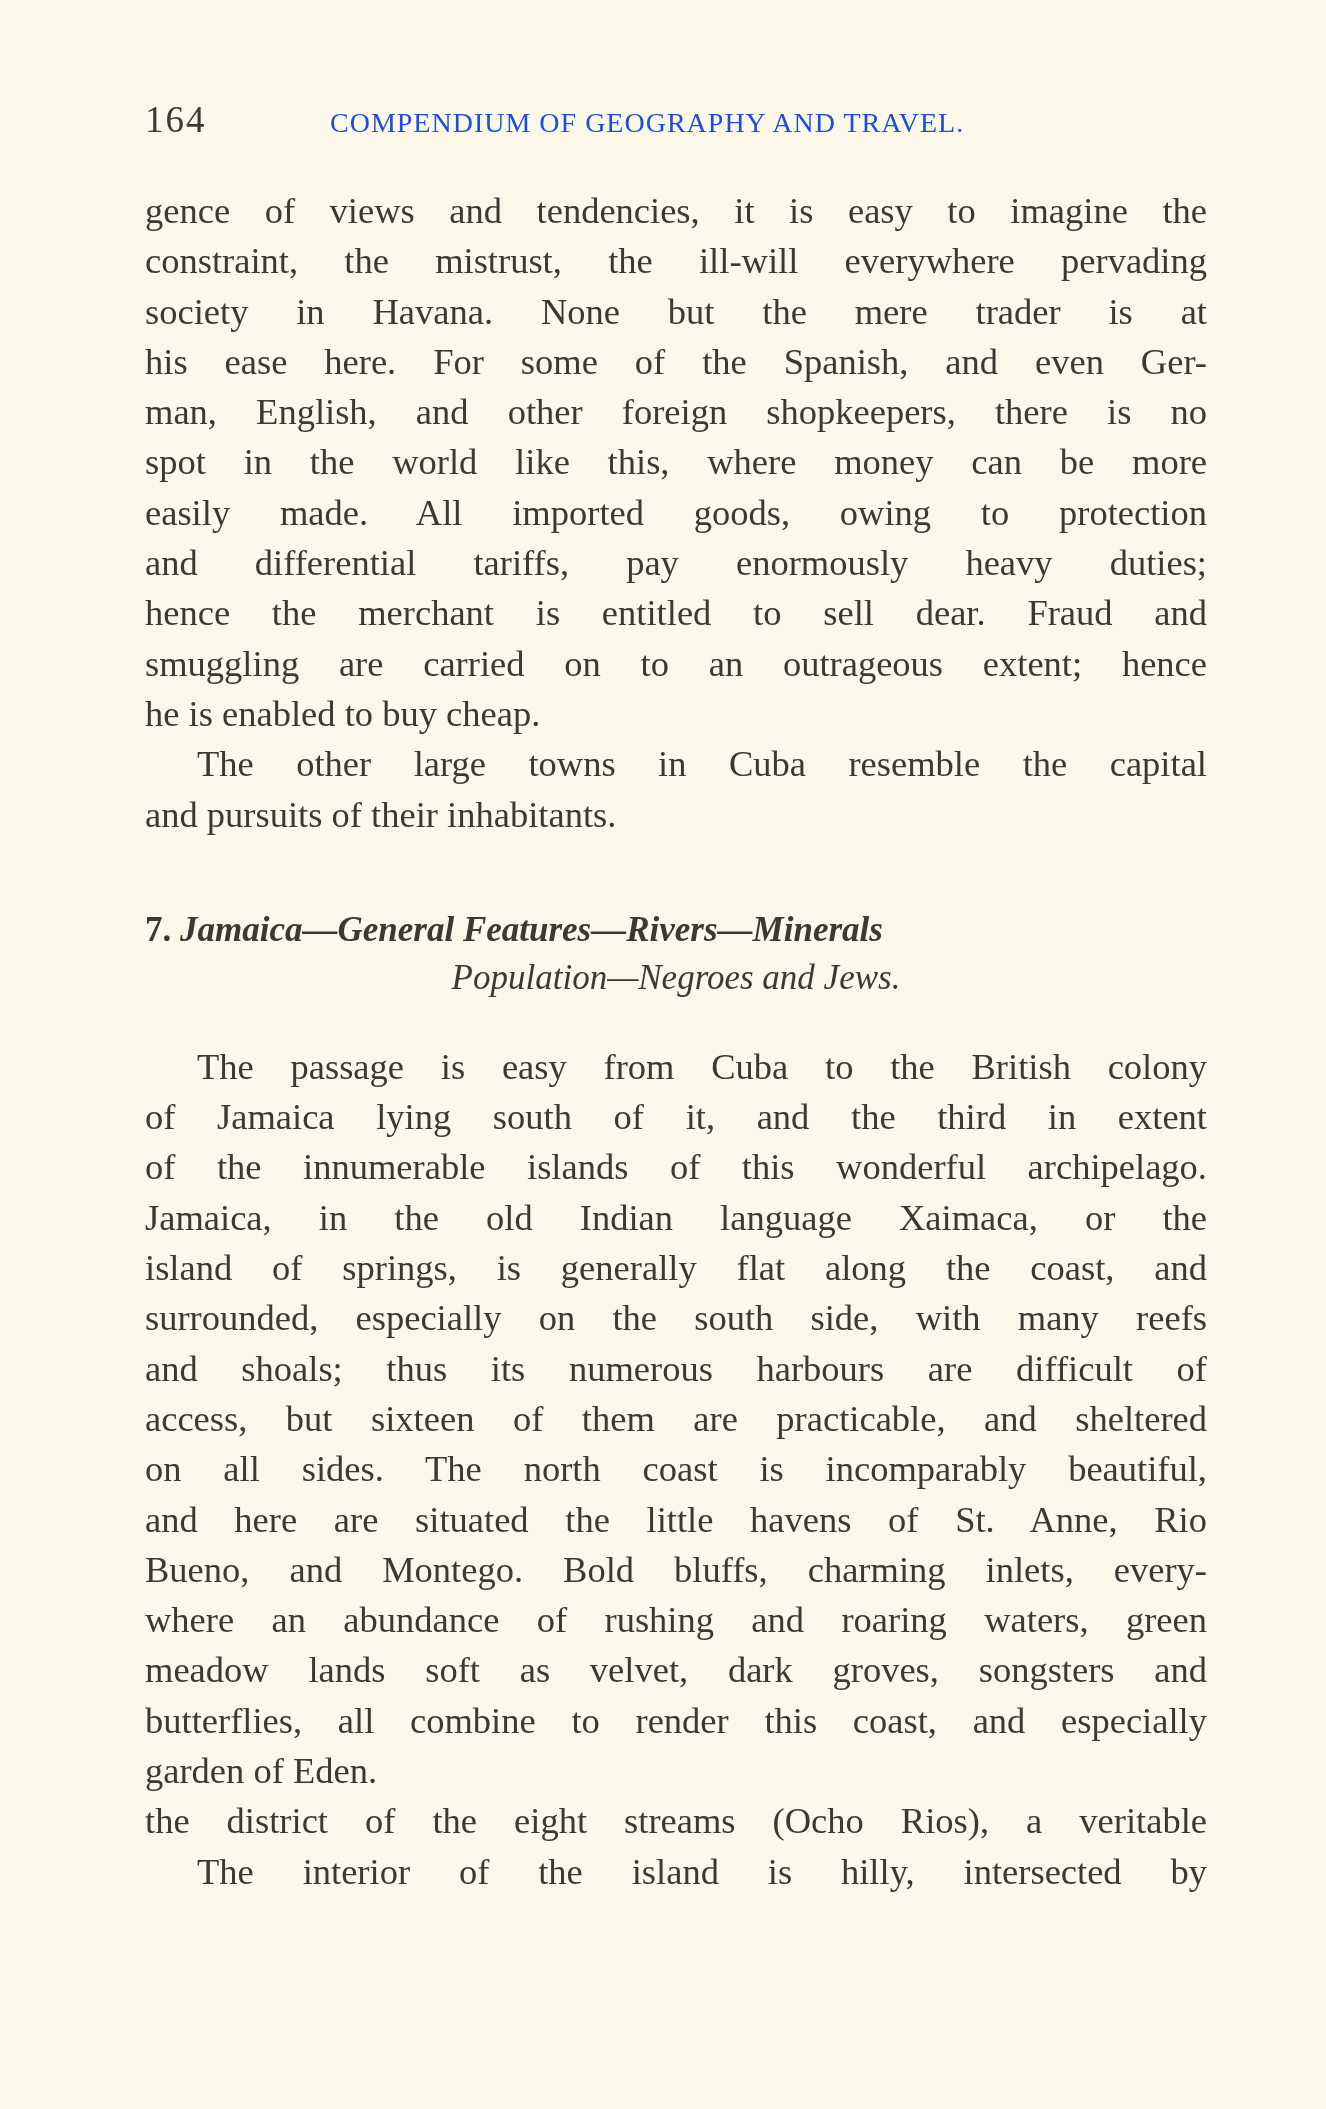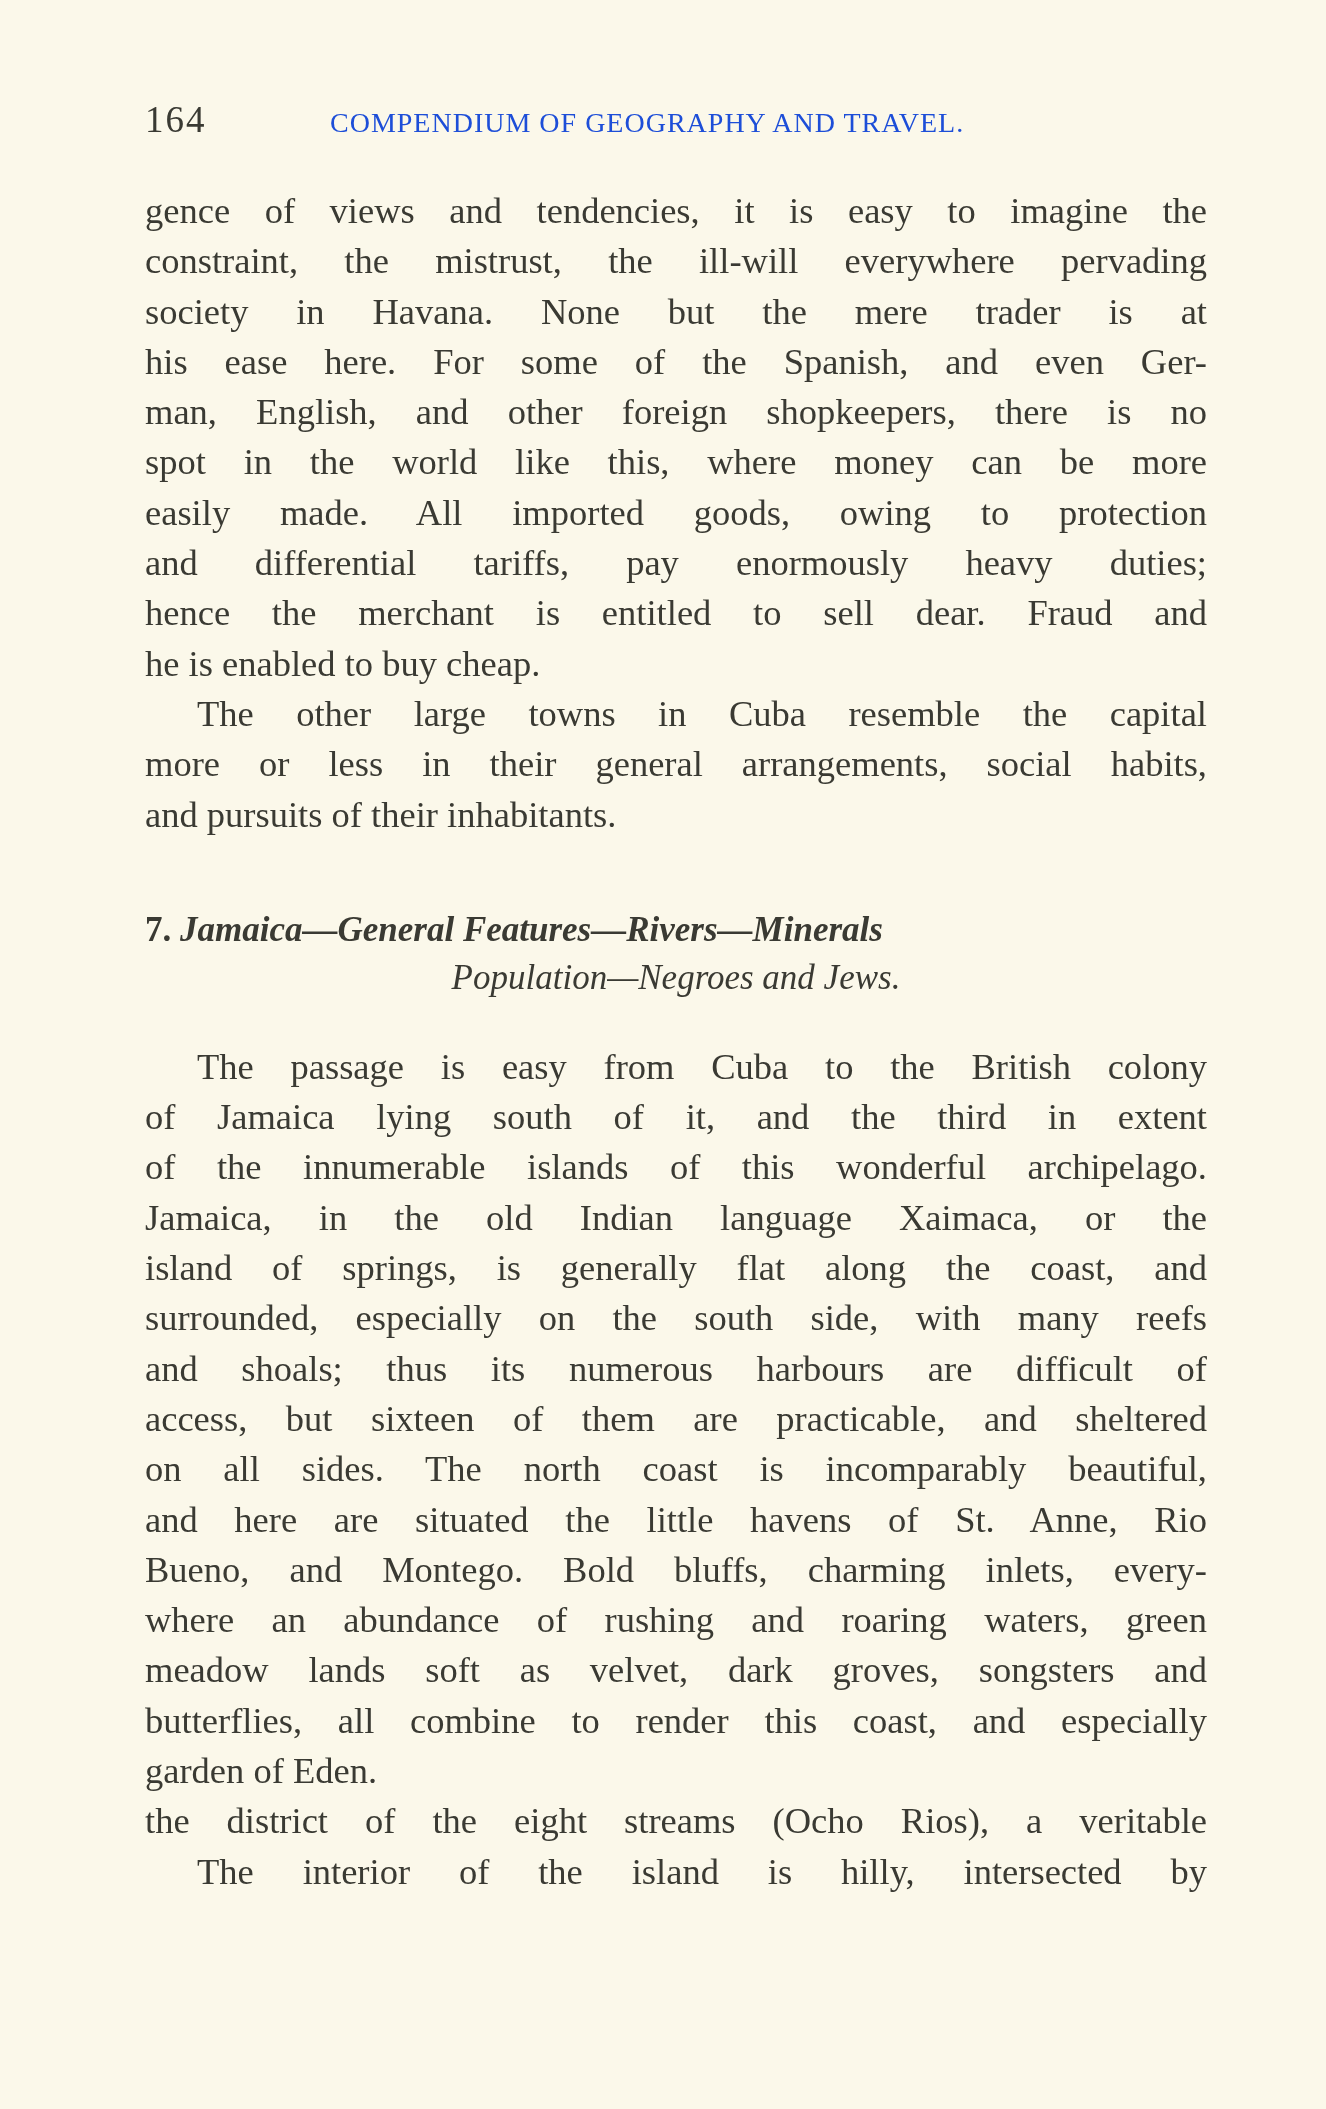--- a/index.html
+++ b/index.html
@@ -93,25 +93,25 @@
       <div class="para">
         <span class="line">gence of views and tendencies, it is easy to imagine the</span>
         <span class="line">constraint, the mistrust, the ill-will everywhere pervading</span>
         <span class="line">society in Havana.  None but the mere trader is at</span>
         <span class="line">his ease here.  For some of the Spanish, and even Ger-</span>
         <span class="line">man, English, and other foreign shopkeepers, there is no</span>
         <span class="line">spot in the world like this, where money can be more</span>
         <span class="line">easily made.  All imported goods, owing to protection</span>
         <span class="line">and differential tariffs, pay enormously heavy duties;</span>
         <span class="line">hence the merchant is entitled to sell dear.  Fraud and</span>
+        <span class="line">smuggling are carried on to an outrageous extent; hence</span>
         <span class="line last">he is enabled to buy cheap.</span>
       </div>
       <div class="para">
         <span class="line" style="padding-left: 52px;">The other large towns in Cuba resemble the capital</span>
-        <span class="line">more or less in their general arrangements, social habits,</span>
         <span class="line last">and pursuits of their inhabitants.</span>
       </div>
     </div>
 
   <div class="section-heading">
     <span class="line h-line-1"><span class="section-number">7.</span> <span>Jamaica—General Features—Rivers—Minerals</span></span>
     <span class="line h-line-2">Population—Negroes and Jews.</span>
   </div>
 
   <div class="body-text" id="after">

